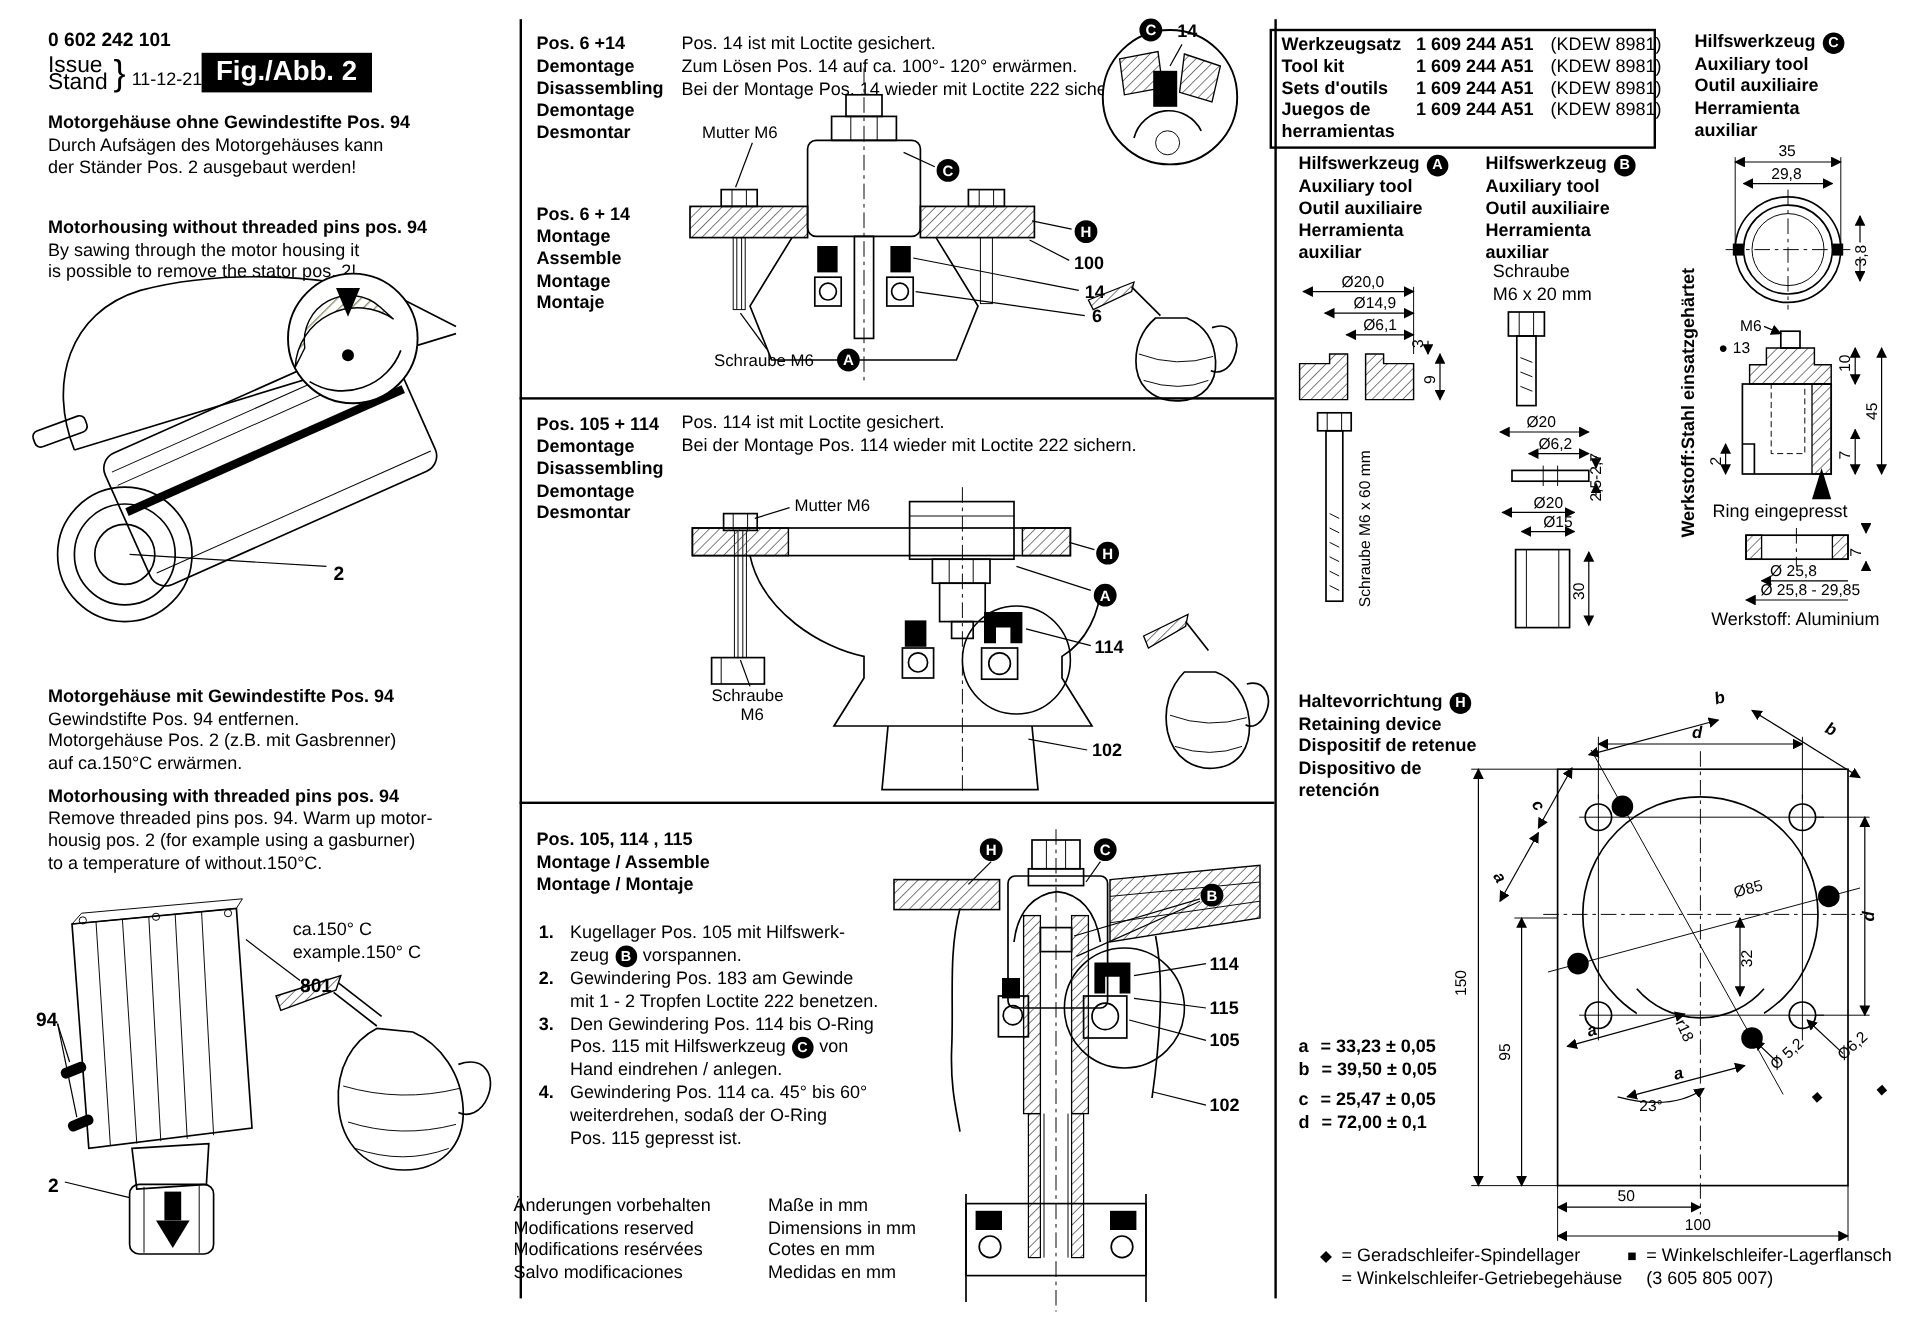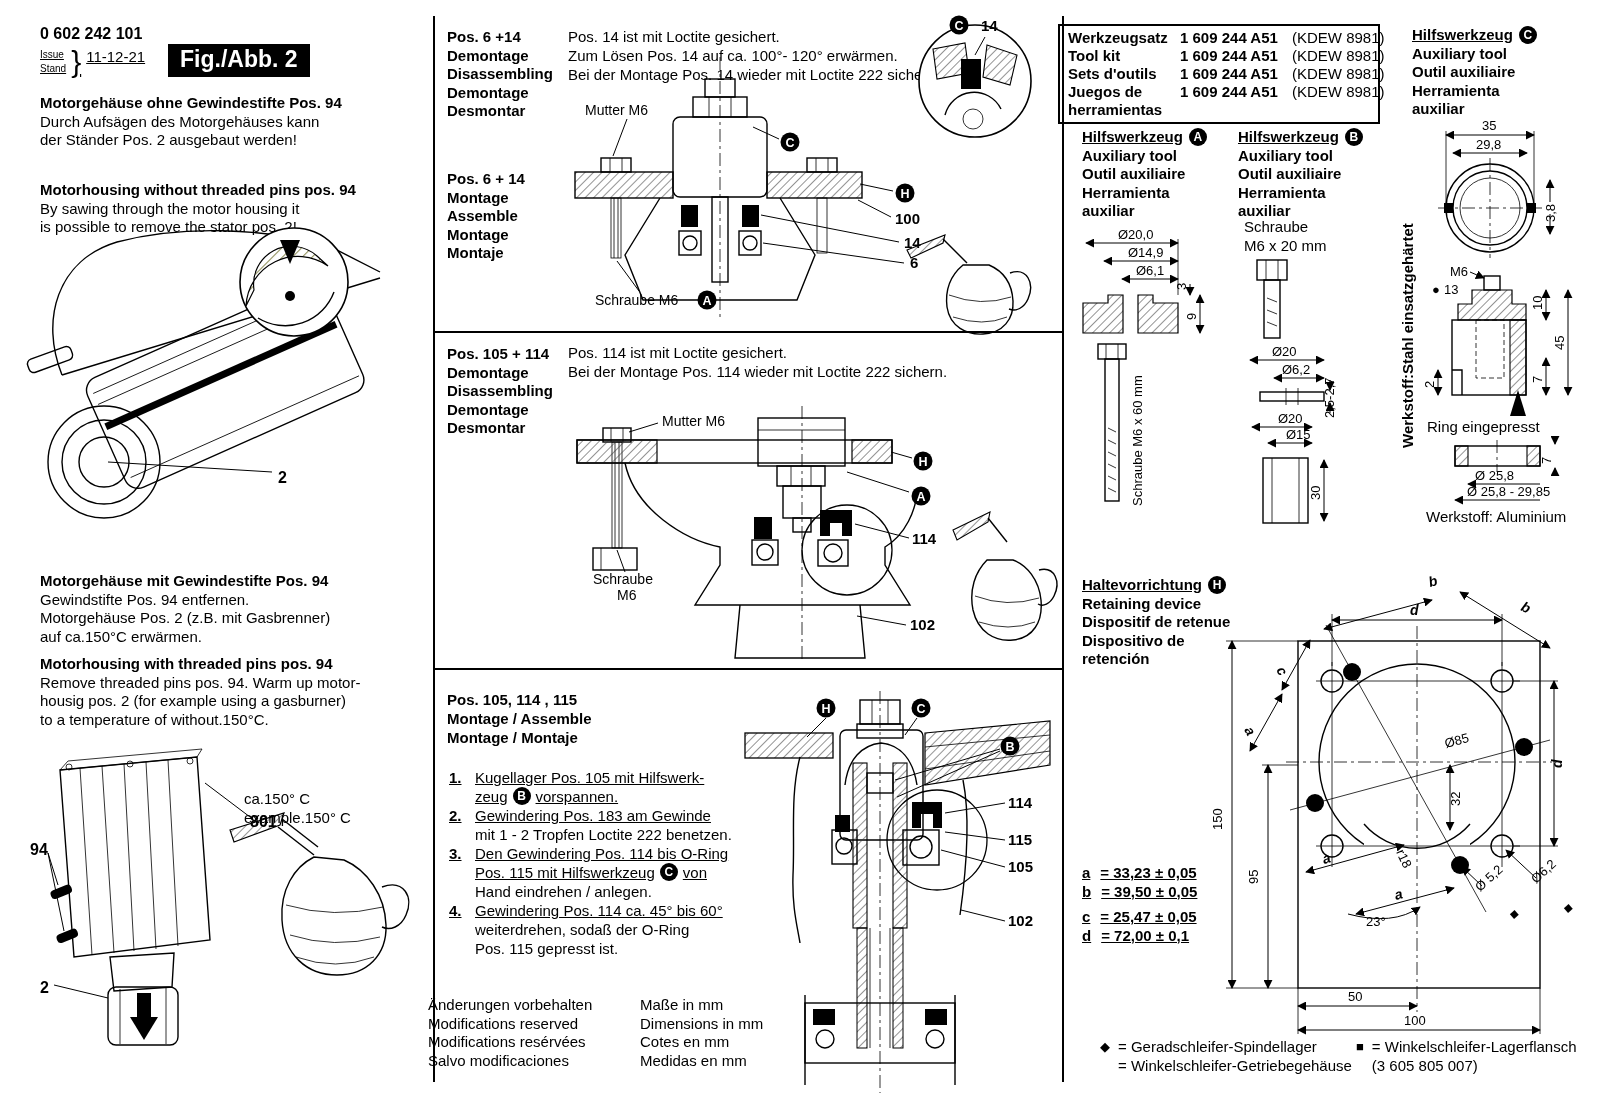--- a/index.html
+++ b/index.html
@@ -7,21 +7,21 @@
         font-family:"Liberation Sans",sans-serif;overflow:hidden;}
   .abs{position:absolute;}
   .t{font-size:15px;line-height:18.5px;white-space:nowrap;}
   .b{font-weight:bold;}
   .figbox{background:#000;color:#fff;font-weight:bold;font-size:23px;padding:2px 12px 4px 12px;}
   .badge{display:inline-flex;align-items:center;justify-content:center;width:18px;height:18px;
          border-radius:50%;background:#000;color:#fff;font-weight:bold;font-size:12px;flex:0 0 auto;}
   .vline{position:absolute;width:2px;background:#000;}
   .hline{position:absolute;height:2px;background:#000;}
   .vert{writing-mode:vertical-rl;transform:rotate(180deg);}
-  .row{display:flex;align-items:flex-start;gap:5px;text-decoration:underline;}
+  .row{display:flex;align-items:flex-end;gap:5px;}
   .tkbox{border:2px solid #000;padding:3px 8px;}
   .tk{display:grid;grid-template-columns:112px 112px auto;font-size:15px;line-height:18px;white-space:nowrap;}
   svg{overflow:visible;}
   svg text{font-family:"Liberation Sans",sans-serif;font-size:14px;fill:#000;}
   svg text.lb{font-weight:bold;font-size:15px;}
   svg text.lbl2{font-weight:bold;font-size:16px;}
   svg text.dm{font-size:13px;}
   svg text.it{font-weight:bold;font-style:italic;font-size:14px;}
   svg text.bt{fill:#fff;font-weight:bold;font-size:12.5px;text-anchor:middle;}
   .o{stroke:#000;stroke-width:1.4;fill:none;}
@@ -50,21 +50,21 @@
   </defs>
 </svg>
 
 <div class="vline" style="left:433px;top:16px;height:1066px"></div>
 <div class="vline" style="left:1062px;top:16px;height:1066px"></div>
 <div class="hline" style="left:433px;top:331px;width:629px"></div>
 <div class="hline" style="left:433px;top:668px;width:629px"></div>
 
 <div class="abs t b" style="left:40px;top:25px;font-size:16px">0 602 242 101</div>
 <div class="abs row" style="left:40px;top:48px">
-  <div style="font-size:10px;line-height:14px">
+  <div style="font-size:19px;line-height:14px">
     <div>Issue</div>
     <div>Stand</div>
   </div>
   <div style="font-size:30px;font-weight:200;line-height:28px">}</div>
   <div class="t">11-12-21</div>
 </div>
 <div class="abs figbox" style="left:168px;top:44px">Fig./Abb. 2</div>
 
 <div class="abs t" style="left:40px;top:94px">
   <div class="b">Motorgehäuse ohne Gewindestifte Pos. 94</div>
@@ -114,21 +114,21 @@
   <div>Motorgehäuse Pos. 2 (z.B. mit Gasbrenner)</div>
   <div>auf ca.150°C erwärmen.</div>
 </div>
 <div class="abs t" style="left:40px;top:655px">
   <div class="b">Motorhousing with threaded pins pos. 94</div>
   <div>Remove threaded pins pos. 94. Warm up motor-</div>
   <div>housig pos. 2 (for example using a gasburner)</div>
   <div>to a temperature of without.150°C.</div>
 </div>
 
-<div class="abs t" style="left:244px;top:790px">
+<div class="abs t" style="left:244px;top:766px">
   <div>ca.150° C</div>
   <div>example.150° C</div>
 </div>
 
 <svg class="abs" style="left:22px;top:735px" width="408" height="360" viewBox="0 0 408 360">
   <g>
     <polygon class="o" points="38,35 175,22 188,205 52,222"></polygon>
     <polygon class="th" points="38,35 175,22 180,14 46,26"></polygon>
     <line class="th" x1="58" y1="33" x2="70" y2="220"></line>
     <line class="th" x1="80" y1="31" x2="92" y2="218"></line>

